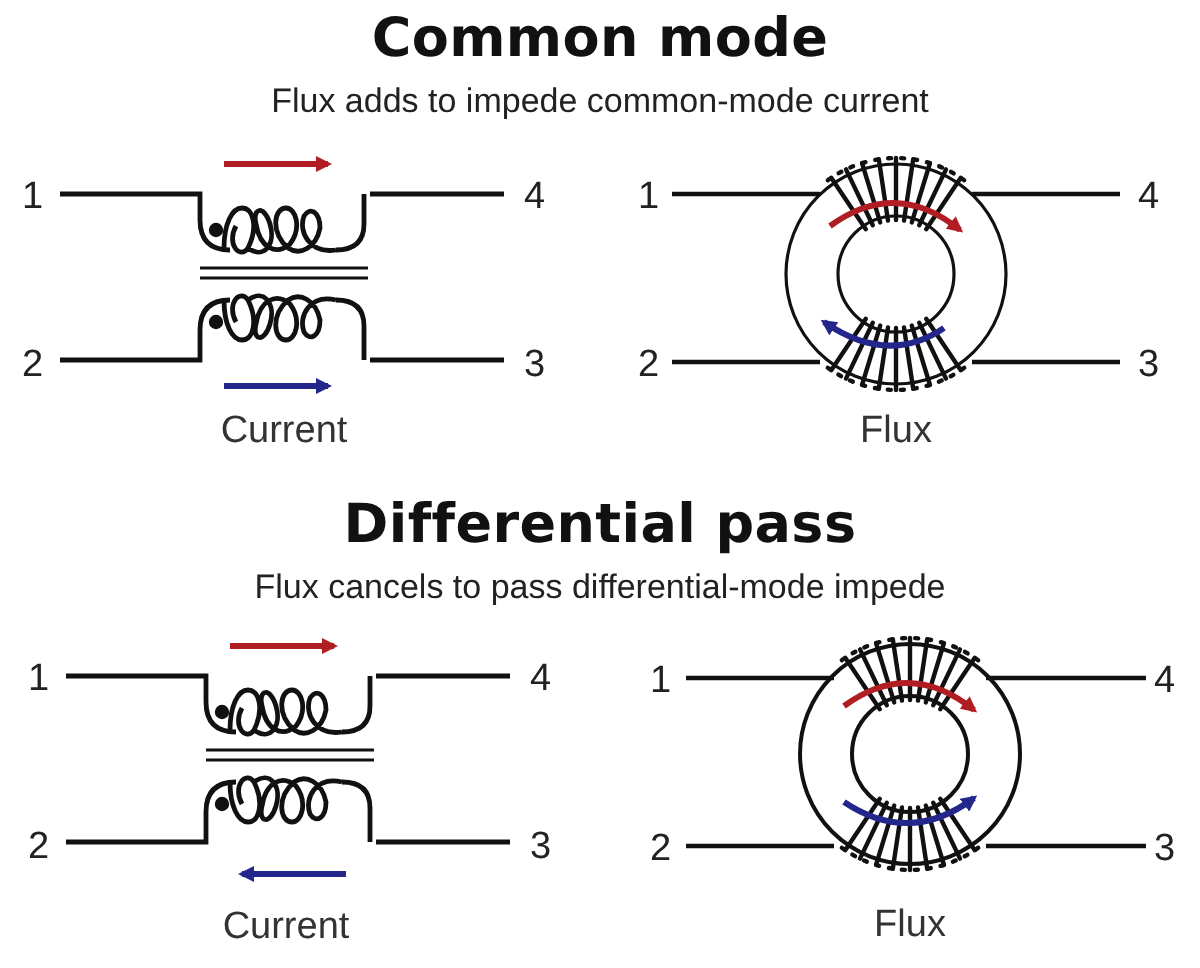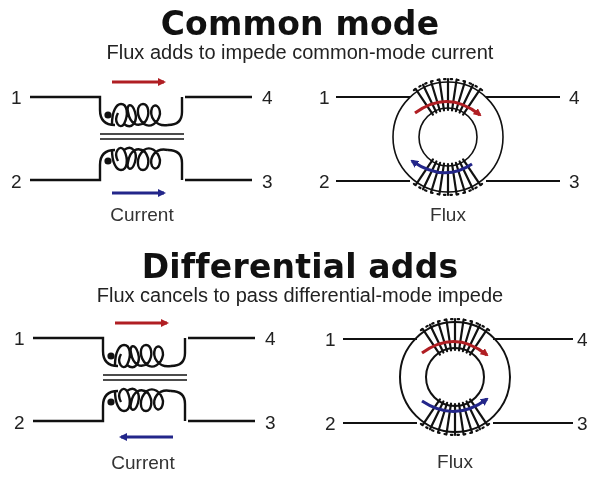--- a/index.html
+++ b/index.html
@@ -1,28 +1,28 @@
 <!DOCTYPE html>
 <html><head>
 <meta charset="utf-8">
 <style>
   html, body { margin: 0; padding: 0; background: #ffffff; }
   body { width: 600px; height: 484px; position: relative; overflow: hidden; font-family: "Liberation Sans", sans-serif; color: #1a1a1a; }
-  .title { position: absolute; left: 0; width: 600px; text-align: center; font-family: "DejaVu Sans", sans-serif; font-weight: bold; font-size: 33px; letter-spacing: 0.2px; color: #111; }
-  .subtitle { position: absolute; left: 0; width: 600px; text-align: center; font-family: "Liberation Sans", sans-serif; font-size: 20px; color: #222; }
+  .title { position: absolute; left: 0; width: 600px; text-align: center; font-family: "DejaVu Sans", sans-serif; font-weight: bold; font-size: 27px; letter-spacing: 0.2px; color: #111; }
+  .subtitle { position: absolute; left: 0; width: 600px; text-align: center; font-family: "Liberation Sans", sans-serif; font-size: 17px; color: #222; }
   svg { position: absolute; left: 0; top: 0; }
   .lbl { font-family: "Liberation Sans", sans-serif; font-size: 19px; fill: #222; }
   .cap { font-family: "Liberation Sans", sans-serif; font-size: 19px; fill: #333; }
 </style>
 </head>
 <body>
 
 <div class="title" style="top:4px">Common mode</div>
 <div class="subtitle" style="top:41px">Flux adds to impede common-mode current</div>
-<div class="title" style="top:247px">Differential adds</div>
+<div class="title" style="top:247px">Differential pass</div>
 <div class="subtitle" style="top:284px">Flux cancels to pass differential-mode impede</div>
 
 <svg width="600" height="484" viewBox="0 0 600 484">
   <defs>
     <marker id="ahRed" markerWidth="8" markerHeight="8" refX="6" refY="4" orient="auto" markerUnits="userSpaceOnUse">
       <path d="M0,0 L8,4 L0,8 Z" fill="#b01e23"></path>
     </marker>
     <marker id="ahBlue" markerWidth="8" markerHeight="8" refX="6" refY="4" orient="auto" markerUnits="userSpaceOnUse">
       <path d="M0,0 L8,4 L0,8 Z" fill="#23268a"></path>
     </marker>

